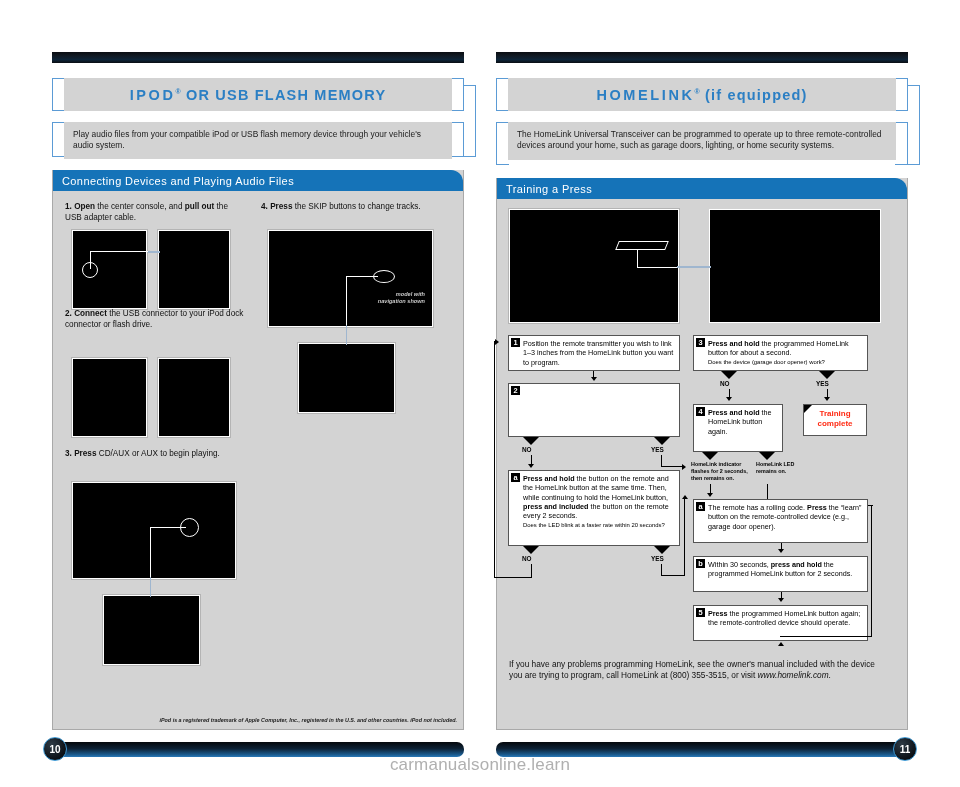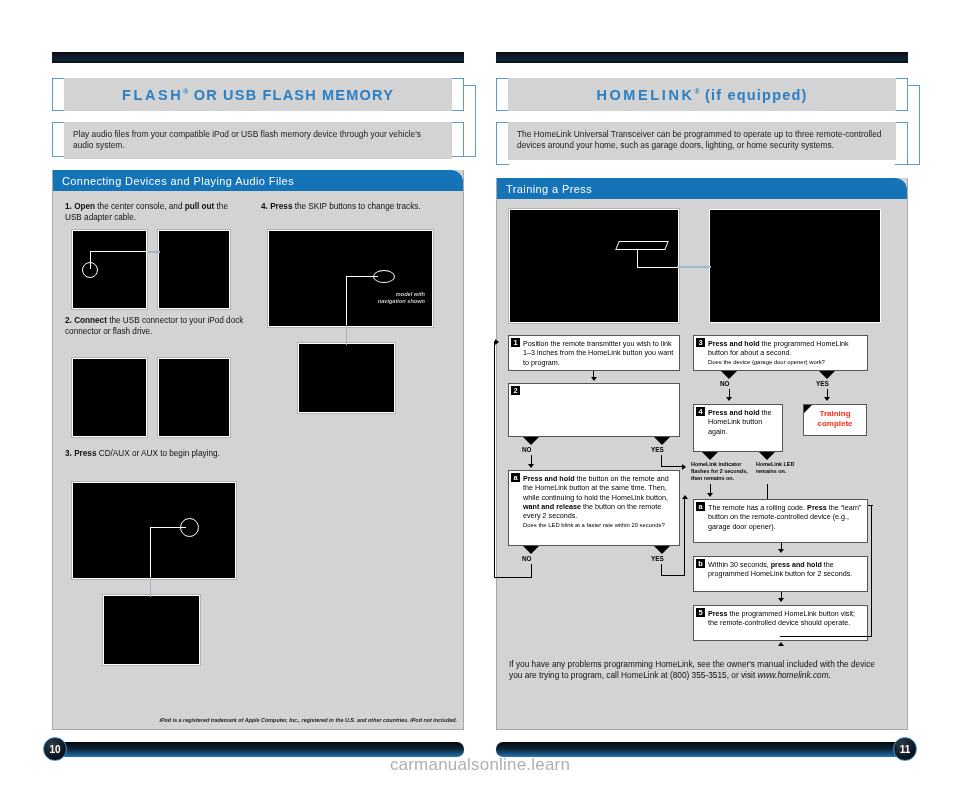--- a/index.html
+++ b/index.html
@@ -172,21 +172,21 @@
     <div class="brk" style="right:-12px;top:103.6px;width:12px;height:1.4px;"></div>
     <div class="brk" style="left:0;top:70px;width:1.4px;height:35px;"></div>
     <div class="brk" style="left:0;top:70px;width:13px;height:1.4px;"></div>
     <div class="brk" style="left:0;top:103.6px;width:13px;height:1.4px;"></div>
     <div class="brk" style="right:0;top:70px;width:1.4px;height:35px;"></div>
     <div class="brk" style="right:0;top:70px;width:13px;height:1.4px;"></div>
     <div class="brk" style="right:0;top:103.6px;width:13px;height:1.4px;"></div>
 
     <div class="title-wrap">
       <div class="title-band">
-        <div class="title-text"><span>FLASH</span><span class="reg">®</span><span class="sub"> OR USB FLASH MEMORY</span></div>
+        <div class="title-text"><span>IPOD</span><span class="reg">®</span><span class="sub"> OR USB FLASH MEMORY</span></div>
       </div>
     </div>
 
     <div class="intro">Play audio files from your compatible iPod or USB flash memory device through your vehicle's audio system.</div>
 
     <div class="card" style="top:118px;height:560px;">
       <div class="card-head">
         <span>Connecting Devices and Playing Audio Files</span>
       </div>
       <div class="card-body" style="height:538px;">
@@ -195,21 +195,21 @@
           <span class="num">1.</span>
           <b>Open</b><span> the center console, and </span><b>pull out</b><span> the USB adapter cable.</span>
         </div>
         <div class="photo" style="position:absolute;left:19px;top:39px;width:75px;height:79px;"></div>
         <div class="photo" style="position:absolute;left:105px;top:39px;width:72px;height:79px;"></div>
         <div class="callout-line" style="left:37px;top:60px;width:1.2px;height:18px;"></div>
         <div class="callout-line" style="left:37px;top:60px;width:62px;height:1.2px;"></div>
         <div class="callout-line blue" style="left:95px;top:60px;width:12px;height:1.6px;"></div>
         <div class="ring" style="left:29px;top:71px;width:16px;height:16px;"></div>
 
-        <div class="col step-txt" style="left:12px;top:125px;width:180px;">
+        <div class="col step-txt" style="left:12px;top:118px;width:180px;">
           <span class="num">2.</span>
           <b>Connect</b><span> the USB connector to your iPod dock connector or flash drive.</span>
         </div>
         <div class="photo" style="position:absolute;left:19px;top:167px;width:75px;height:79px;"></div>
         <div class="photo" style="position:absolute;left:105px;top:167px;width:72px;height:79px;"></div>
 
         <div class="col step-txt" style="left:12px;top:258px;width:180px;">
           <span class="num">3.</span>
           <b>Press</b><span> CD/AUX or AUX to begin playing.</span>
         </div>
@@ -299,21 +299,21 @@
         <div class="lbl" style="left:154px;top:247px;">YES</div>
         <div class="line" style="left:33.5px;top:256px;width:1.2px;height:10px;"></div>
         <div class="arrow-d" style="left:31px;top:265px;"></div>
         <div class="line" style="left:164px;top:256px;width:1.2px;height:12px;"></div>
         <div class="line" style="left:164px;top:267px;width:22px;height:1.2px;"></div>
         <div class="arrow-r" style="left:185px;top:264.5px;"></div>
 
         <div class="fbox" style="left:11px;top:271px;width:172px;height:76px;">
           <div class="badge">a</div>
           <div class="body">
-            <b>Press and hold</b><span> the button on the remote and the HomeLink button at the same time. Then, while continuing to hold the HomeLink button, </span><b>want and release</b><span> the button on the remote every 2 seconds.</span>
+            <b>Press and hold</b><span> the button on the remote and the HomeLink button at the same time. Then, while continuing to hold the HomeLink button, </span><b>press and included</b><span> the button on the remote every 2 seconds.</span>
             <span class="sm">Does the LED blink at a faster rate within 20 seconds?</span>
           </div>
         </div>
         <div class="tri" style="left:26px;top:347px;"></div>
         <div class="tri" style="left:157px;top:347px;"></div>
         <div class="lbl" style="left:25px;top:356px;">NO</div>
         <div class="lbl" style="left:154px;top:356px;">YES</div>
 
         <div class="line" style="left:33.5px;top:365px;width:1.2px;height:14px;"></div>
         <div class="line" style="left:-3px;top:378px;width:37px;height:1.2px;"></div>
@@ -378,21 +378,21 @@
           <div class="body">
             <span>Within 30 seconds, </span><b>press and hold</b><span> the programmed HomeLink button for 2 seconds.</span>
           </div>
         </div>
         <div class="line" style="left:283.5px;top:393px;width:1.2px;height:7px;"></div>
         <div class="arrow-d" style="left:281px;top:399px;"></div>
 
         <div class="fbox" style="left:196px;top:406px;width:175px;height:36px;">
           <div class="badge">5</div>
           <div class="body">
-            <b>Press</b><span> the programmed HomeLink button visit; the remote-controlled device should operate.</span>
+            <b>Press</b><span> the programmed HomeLink button again; the remote-controlled device should operate.</span>
           </div>
         </div>
         <div class="line" style="left:283px;top:437px;width:92px;height:1.2px;"></div>
         <div class="arrow-u" style="left:280.5px;top:443px;"></div>
 
         <div class="closing" style="left:12px;top:460px;width:370px;">
           <span>If you have any problems programming HomeLink, see the owner's manual included with the device you are trying to program, call HomeLink at (800) 355-3515, or visit </span><i>www.homelink.com</i><span>.</span>
         </div>
       </div>
     </div>

